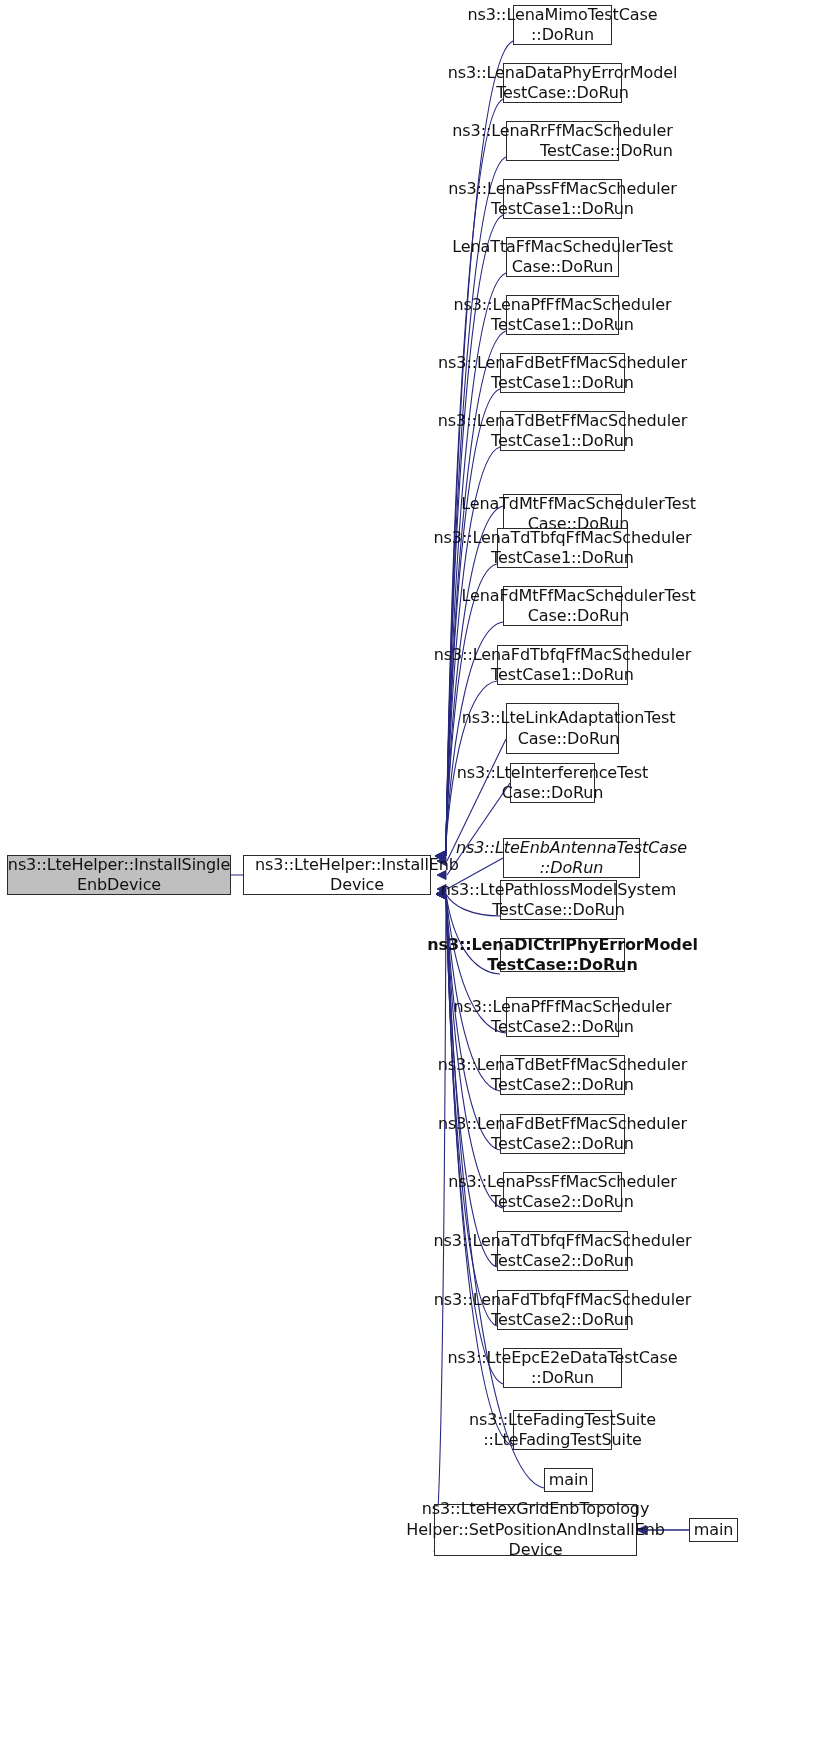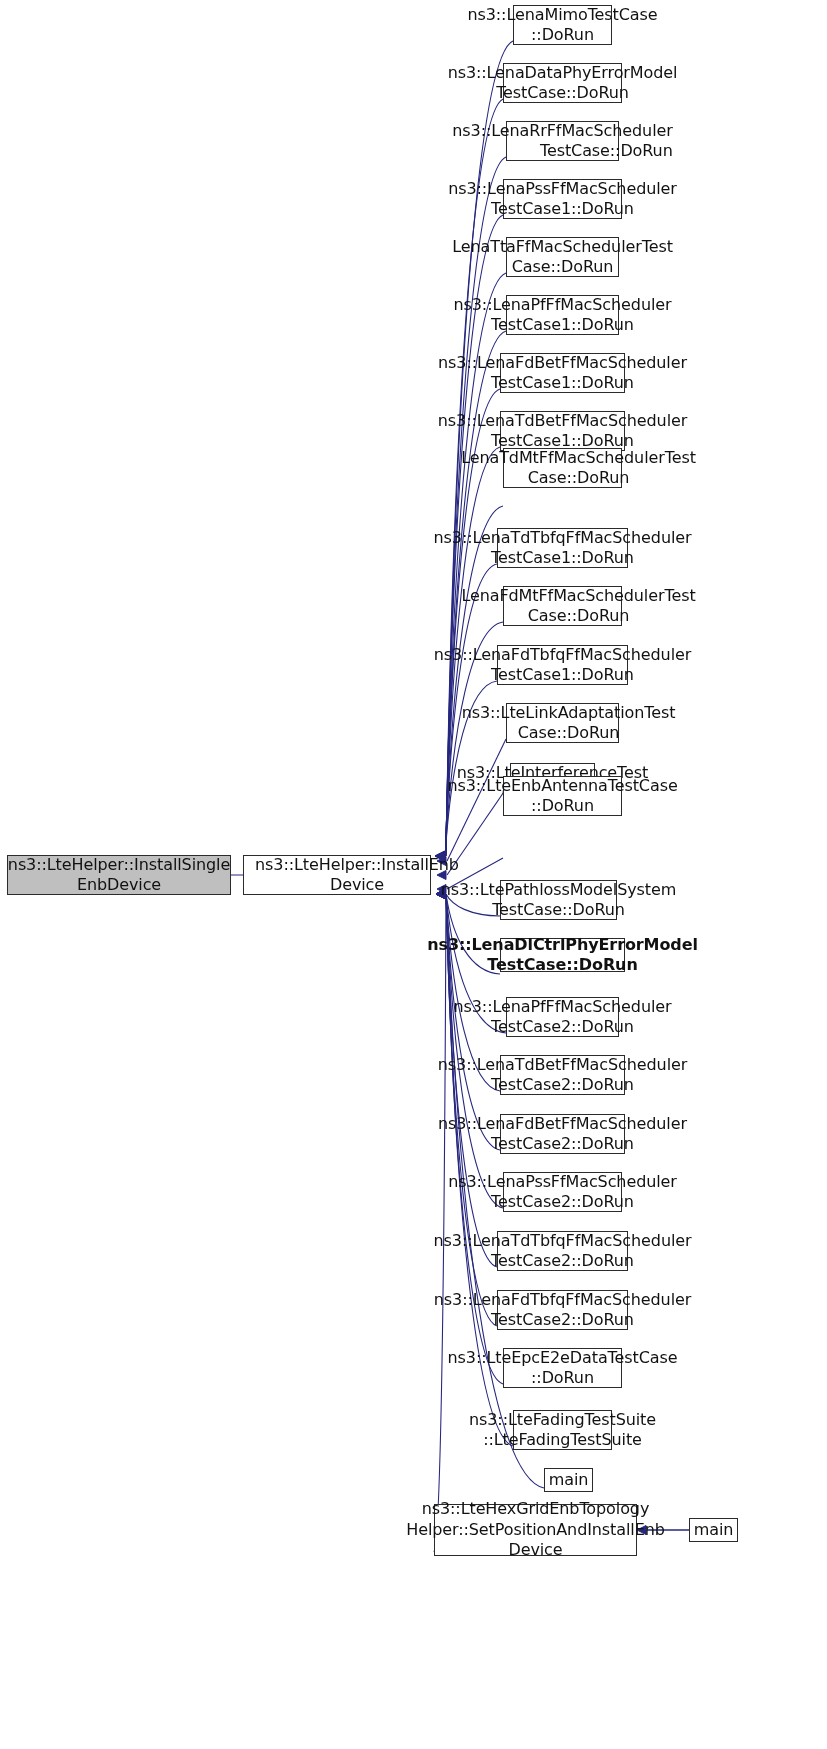--- a/index.html
+++ b/index.html
@@ -109,45 +109,45 @@
 TestCase1::DoRun</span>
     </div>
     <div class="node" style="left: 500px; top: 353px; width: 125px; height: 40px;">
       <span>ns3::LenaFdBetFfMacScheduler
 TestCase1::DoRun</span>
     </div>
     <div class="node" style="left: 500px; top: 411px; width: 125px; height: 40px;">
       <span>ns3::LenaTdBetFfMacScheduler
 TestCase1::DoRun</span>
     </div>
-    <div class="node" style="left: 503px; top: 448px; width: 119px; height: 40px; padding-left: 32px;">
+    <div class="node" style="left: 503px; top: 494px; width: 119px; height: 40px; padding-left: 32px;">
       <span>LenaTdMtFfMacSchedulerTest
 Case::DoRun</span>
     </div>
     <div class="node" style="left: 497px; top: 528px; width: 131px; height: 40px;">
       <span>ns3::LenaTdTbfqFfMacScheduler
 TestCase1::DoRun</span>
     </div>
     <div class="node" style="left: 503px; top: 586px; width: 119px; height: 40px; padding-left: 32px;">
       <span>LenaFdMtFfMacSchedulerTest
 Case::DoRun</span>
     </div>
     <div class="node" style="left: 497px; top: 645px; width: 131px; height: 40px;">
       <span>ns3::LenaFdTbfqFfMacScheduler
 TestCase1::DoRun</span>
     </div>
-    <div class="node" style="left: 506px; top: 703px; width: 113px; height: 40px; padding-left: 12px;">
+    <div class="node" style="left: 506px; top: 703px; width: 113px; height: 51px; padding-left: 12px;">
       <span>ns3::LteLinkAdaptationTest
 Case::DoRun</span>
     </div>
     <div class="node" style="left: 510px; top: 763px; width: 85px; height: 40px;">
       <span>ns3::LteInterferenceTest
 Case::DoRun</span>
     </div>
-    <div class="node" style="left: 503px; top: 776px; width: 119px; height: 40px;">
+    <div class="node" style="left: 503px; top: 838px; width: 137px; height: 40px; font-style: italic;">
       <span>ns3::LteEnbAntennaTestCase
 ::DoRun</span>
     </div>
     <div class="node" style="left: 500px; top: 880px; width: 117px; height: 40px;">
       <span>ns3::LtePathlossModelSystem
 TestCase::DoRun</span>
     </div>
     <div class="node" style="left: 500px; top: 938px; width: 125px; height: 34px; font-weight: bold;">
       <span>ns3::LenaDlCtrlPhyErrorModel
 TestCase::DoRun</span>

